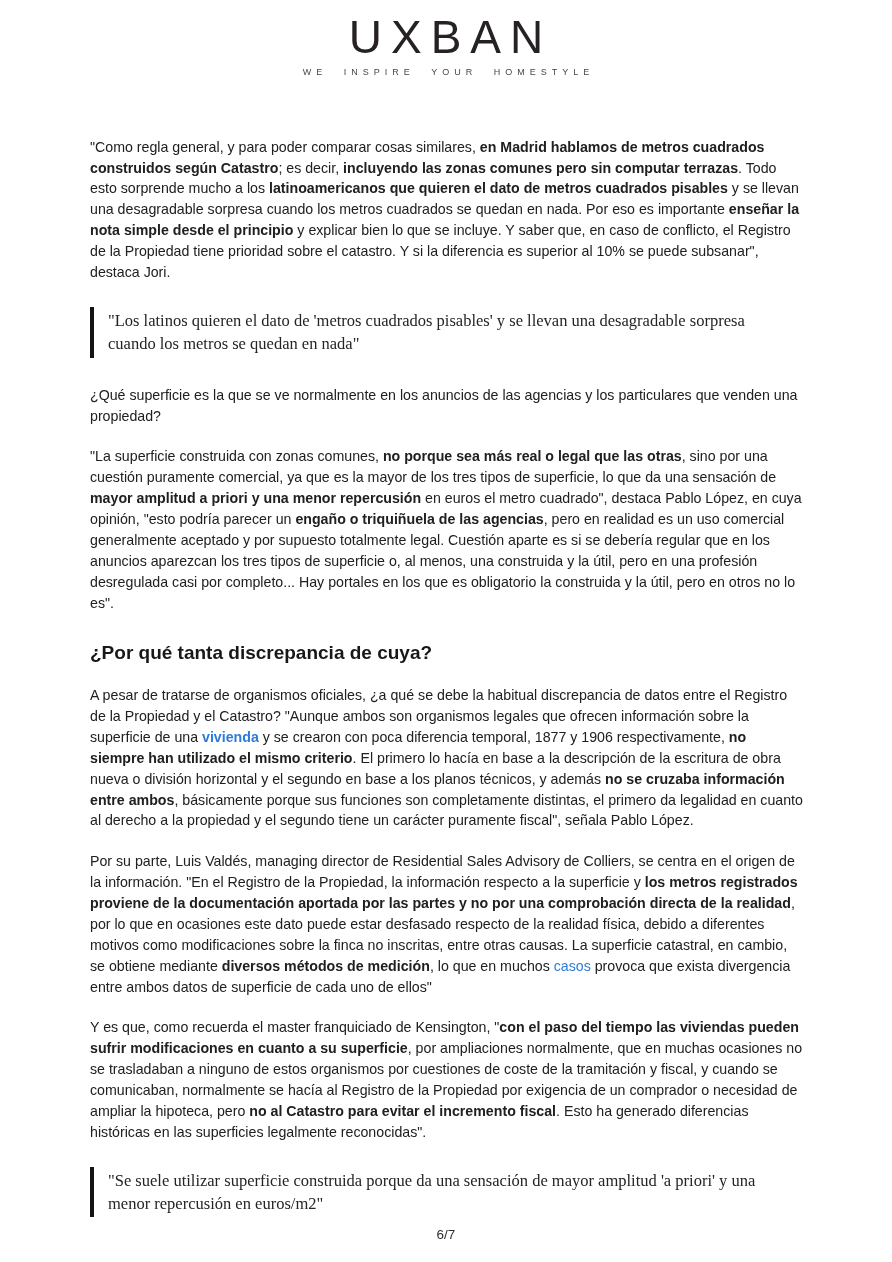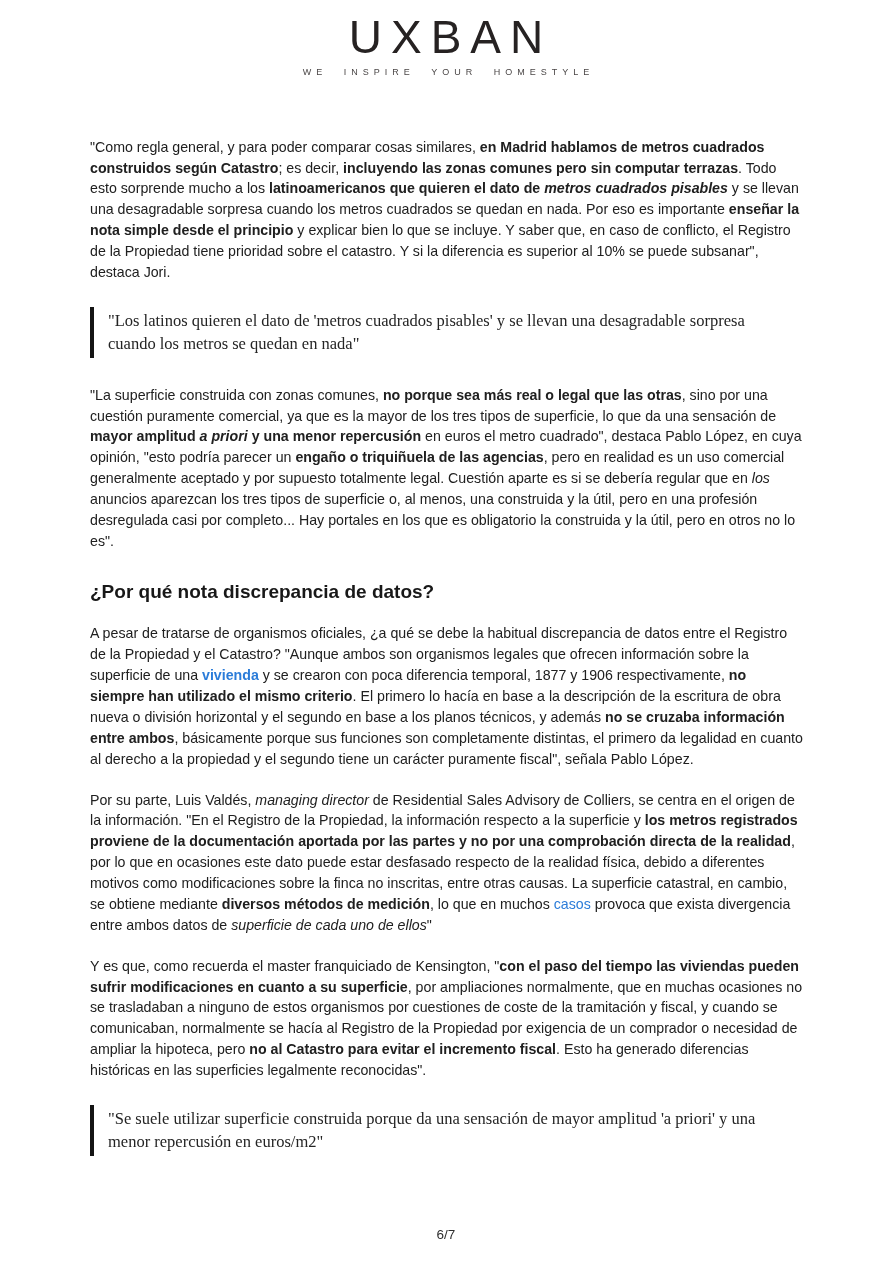--- a/index.html
+++ b/index.html
@@ -49,21 +49,21 @@
   .content blockquote {
     margin: 24px 0 27px 0;
     border-left: 4px solid #141414;
     padding: 2px 40px 2px 14px;
     font-family: "Liberation Serif", "DejaVu Serif", serif;
     font-size: 16.5px;
     line-height: 1.42;
     color: #242424;
   }
   .b { font-weight: bold; }
-  .i { font-style: italic; }
+  .i { }
   a.link { text-decoration: none; cursor: pointer; text-align: center; }
   
   .pagenum {
     position: absolute;
     left: 0; right: 0;
     bottom: 20px;
     text-align: center;
     font-size: 13.5px;
     color: #2e2e2e;
   }
@@ -74,22 +74,23 @@
 <div class="page">
 
   <header class="logo">
     <div class="brand">UXBAN</div>
     <div class="tagline">WE INSPIRE YOUR HOMESTYLE</div>
   </header>
 
   <article class="content" id="article">
       <p><span>"Como regla general, y para poder comparar cosas similares, </span><span class="b">en Madrid hablamos de metros cuadrados construidos según Catastro</span><span>; es decir, </span><span class="b">incluyendo las zonas comunes pero sin computar terrazas</span><span>. Todo esto sorprende mucho a los </span><span class="b">latinoamericanos que quieren el dato de </span><span class="b i">metros cuadrados pisables</span><span> y se llevan una desagradable sorpresa cuando los metros cuadrados se quedan en nada. Por eso es importante </span><span class="b">enseñar la nota simple desde el principio</span><span> y explicar bien lo que se incluye. Y saber que, en caso de conflicto, el Registro de la Propiedad tiene prioridad sobre el catastro. Y si la diferencia es superior al 10% se puede subsanar", destaca Jori.</span></p>
       <blockquote><span>"Los latinos quieren el dato de 'metros cuadrados pisables' y se llevan una desagradable sorpresa cuando los metros se quedan en nada"</span></blockquote>
+      <p><span>¿Qué superficie es la que se ve normalmente en los anuncios de las agencias y los particulares que venden una propiedad?</span></p>
       <p><span>"La superficie construida con zonas comunes, </span><span class="b">no porque sea más real o legal que las otras</span><span>, sino por una cuestión puramente comercial, ya que es la mayor de los tres tipos de superficie, lo que da una sensación de </span><span class="b">mayor amplitud </span><span class="b i">a priori</span><span class="b"> y una menor repercusión</span><span> en euros el metro cuadrado", destaca Pablo López, en cuya opinión, "esto podría parecer un </span><span class="b">engaño o triquiñuela de las agencias</span><span>, pero en realidad es un uso comercial generalmente aceptado y por supuesto totalmente legal. Cuestión aparte es si se debería regular que en </span><span class="i">los</span><span> anuncios aparezcan los tres tipos de superficie o, al menos, una construida y la útil, pero en una profesión desregulada casi por completo... Hay portales en los que es obligatorio la construida y la útil, pero en otros no lo es".</span></p>
-      <h2><span>¿Por qué nota discrepancia de datos?</span></h2>
+      <h2><span>¿Por qué tanta discrepancia de cuya?</span></h2>
       <p><span>A pesar de tratarse de organismos oficiales, ¿a qué se debe la habitual discrepancia de datos entre el Registro de la Propiedad y el Catastro? "Aunque ambos son organismos legales que ofrecen información sobre la superficie de una </span><a class="b link" href="#" style="color: rgb(43, 124, 217);">vivienda</a><span> y se crearon con poca diferencia temporal, 1877 y 1906 respectivamente, </span><span class="b">no siempre han utilizado el mismo criterio</span><span>. El primero lo hacía en base a la descripción de la escritura de obra nueva o división horizontal y el segundo en base a los planos técnicos, y además </span><span class="b">no se cruzaba información entre ambos</span><span>, básicamente porque sus funciones son completamente distintas, el primero da legalidad en cuanto al derecho a la propiedad y el segundo tiene un carácter puramente fiscal", señala Pablo López.</span></p>
       <p><span>Por su parte, Luis Valdés, </span><span class="i">managing director</span><span> de Residential Sales Advisory de Colliers, se centra en el origen de la información. "En el Registro de la Propiedad, la información respecto a la superficie y </span><span class="b">los metros registrados proviene de la documentación aportada por las partes y no por una comprobación directa de la realidad</span><span>, por lo que en ocasiones este dato puede estar desfasado respecto de la realidad física, debido a diferentes motivos como modificaciones sobre la finca no inscritas, entre otras causas. La superficie catastral, en cambio, se obtiene mediante </span><span class="b">diversos métodos de medición</span><span>, lo que en muchos </span><a class="link" href="#" style="color: rgb(43, 124, 217);">casos</a><span> provoca que exista divergencia entre ambos datos de </span><span class="i">superficie de cada uno de ellos</span><span>"</span></p>
       <p><span>Y es que, como recuerda el master franquiciado de Kensington, "</span><span class="b">con el paso del tiempo las viviendas pueden sufrir modificaciones en cuanto a su superficie</span><span>, por ampliaciones normalmente, que en muchas ocasiones no se trasladaban a ninguno de estos organismos por cuestiones de coste de la tramitación y fiscal, y cuando se comunicaban, normalmente se hacía al Registro de la Propiedad por exigencia de un comprador o necesidad de ampliar la hipoteca, pero </span><span class="b">no al Catastro para evitar el incremento fiscal</span><span>. Esto ha generado diferencias históricas en las superficies legalmente reconocidas".</span></p>
       <blockquote><span>"Se suele utilizar superficie construida porque da una sensación de mayor amplitud 'a priori' y una menor repercusión en euros/m2"</span></blockquote>
     </article>
 
   <footer class="pagenum">6/7</footer>
 
 </div>
 

